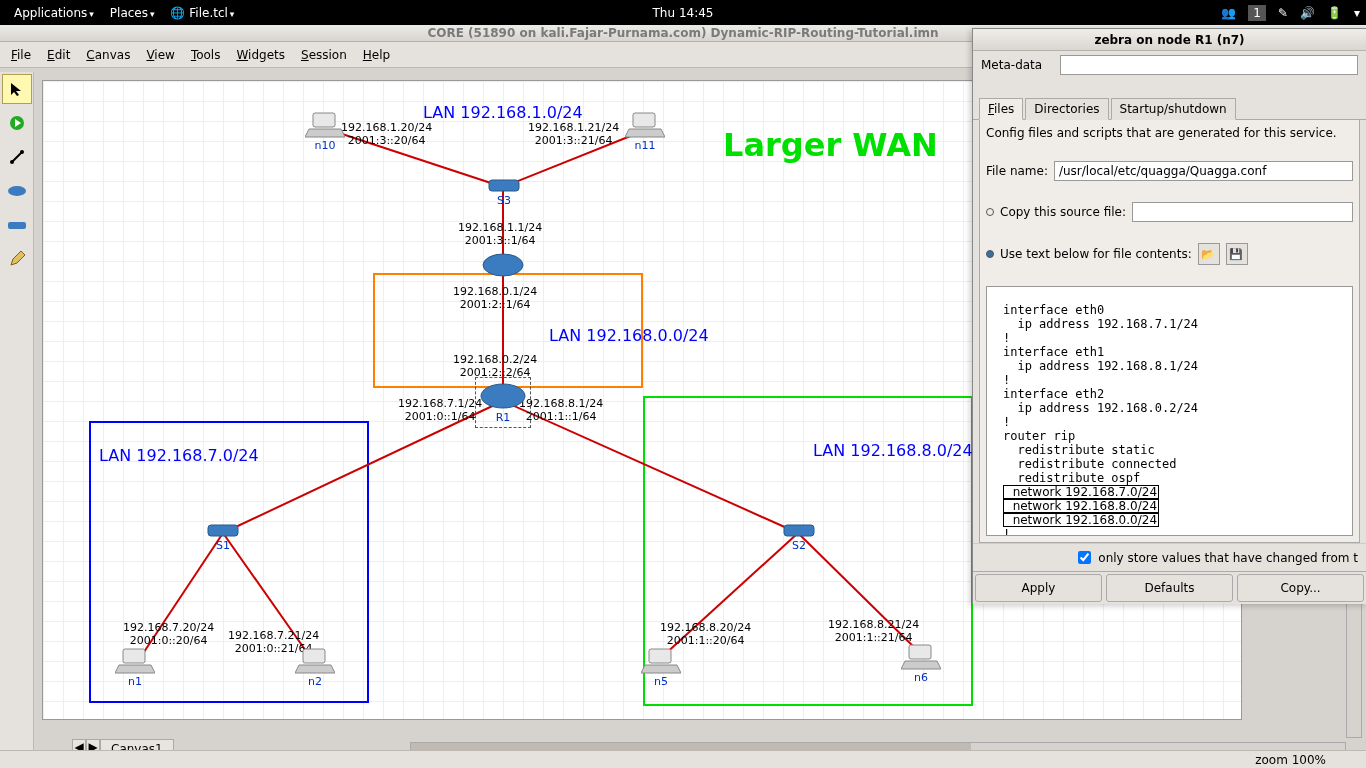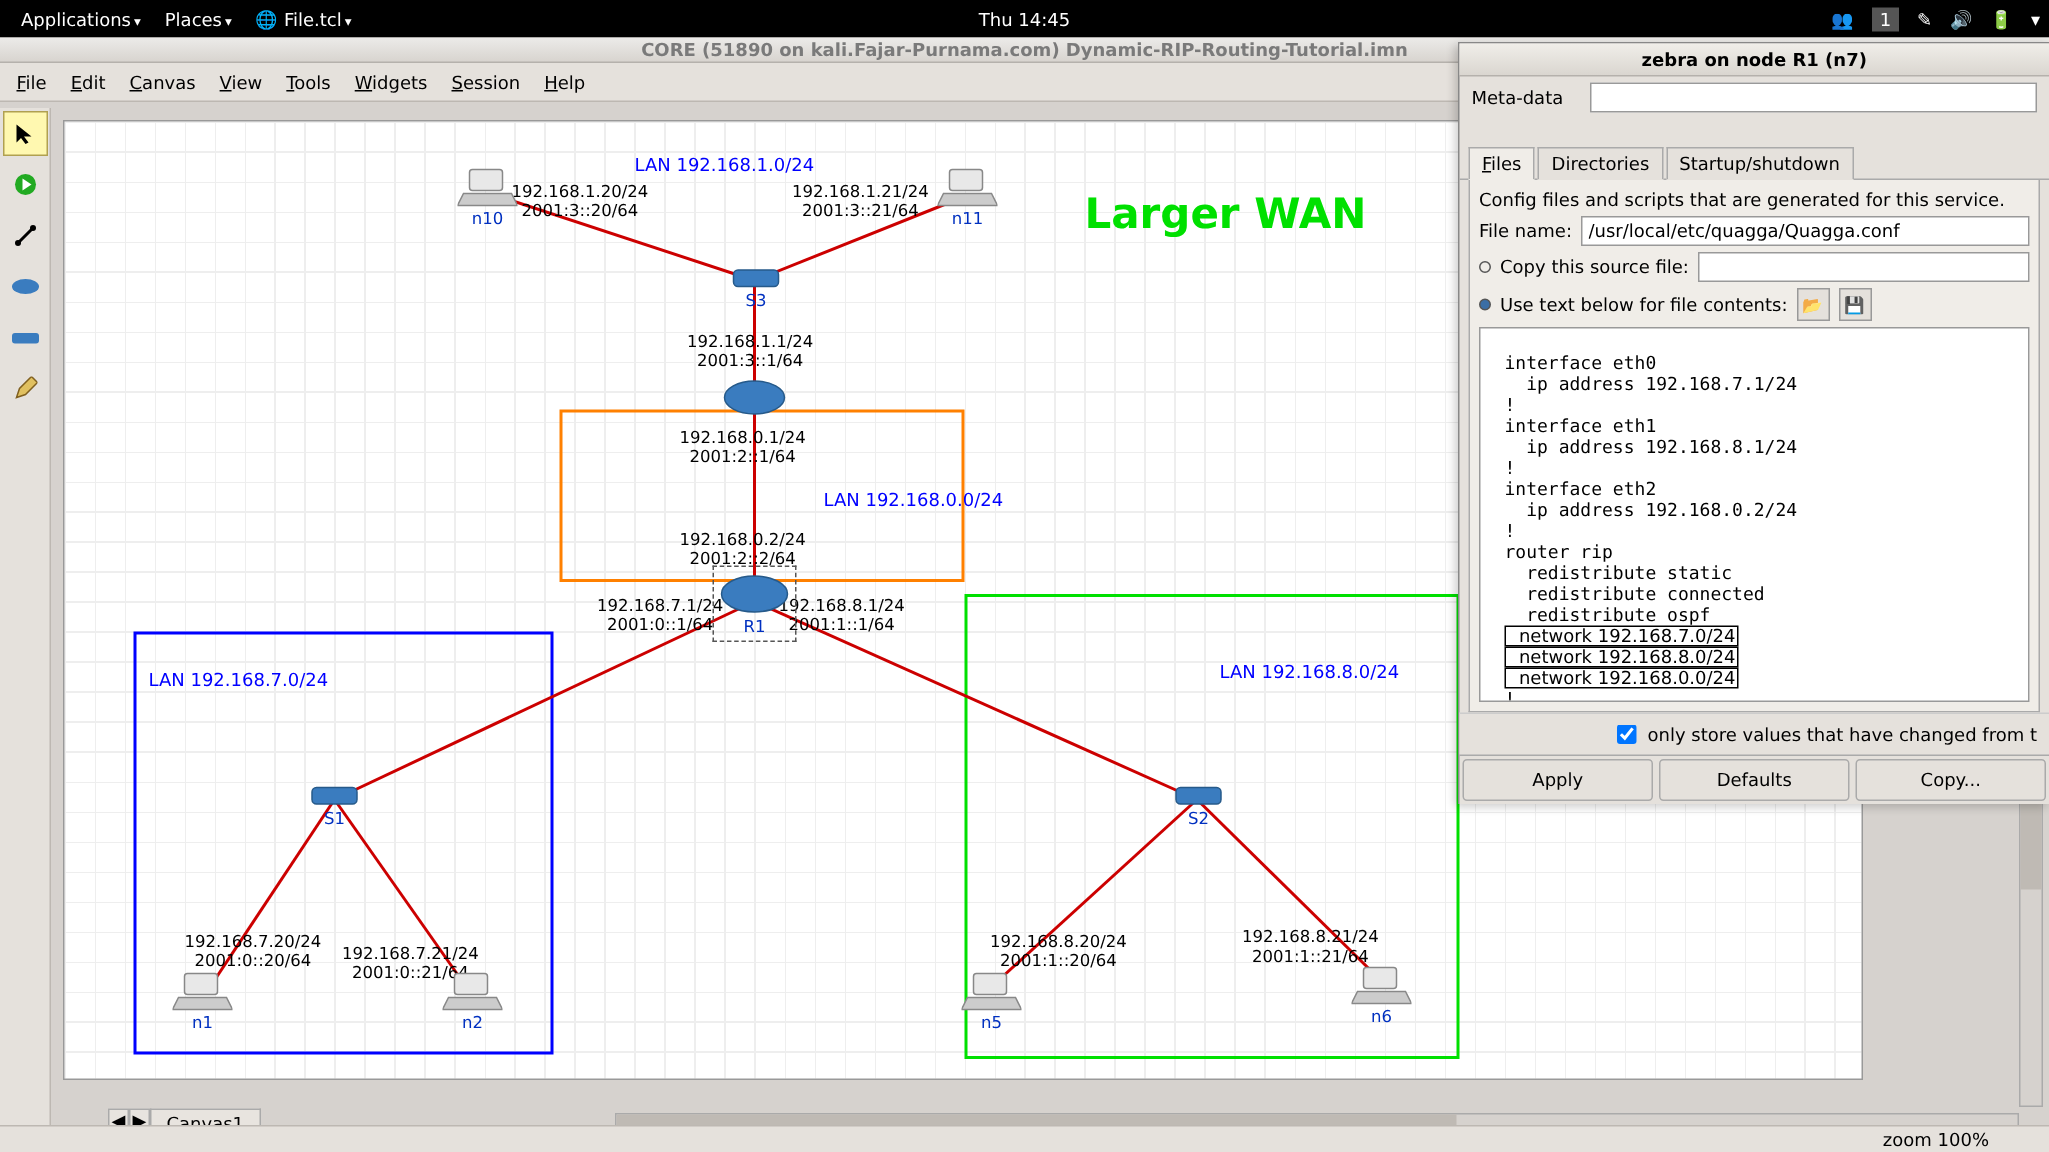--- a/index.html
+++ b/index.html
@@ -19,39 +19,39 @@
 .tools .tb{width:30px;height:30px;margin:2px;display:flex;align-items:center;justify-content:center;border:1px solid transparent}
 .tools .tb.sel{background:#fff8b0;border:1px solid #b0a050}
 .canvaswrap{flex:1;position:relative;background:#d6d2ce;overflow:hidden}
 .canvas{position:absolute;left:8px;top:8px;width:1200px;height:640px;background:#fff;
  background-image:repeating-linear-gradient(#eee 0 1px,transparent 1px 20px),repeating-linear-gradient(90deg,#eee 0 1px,transparent 1px 20px);
  border:1px solid #999}
 svg.links{position:absolute;left:0;top:0;width:100%;height:100%;pointer-events:none}
 .node{position:absolute;text-align:center;font-size:11px}
 .lbl{color:#0030c0;font-size:11px}
 .iplbl{position:absolute;font-size:11px;color:#000;white-space:pre;text-align:center}
-.lanlbl{position:absolute;color:#0000ff;font-size:12px}
-.wanlbl{position:absolute;color:#00e000;font-size:28px;font-weight:bold}
+.lanlbl{position:absolute;color:#0000ff;font-size:16px}
+.wanlbl{position:absolute;color:#00e000;font-size:32px;font-weight:bold}
 .rectbox{position:absolute;border:2px solid}
 .tabs{position:absolute;left:38px;bottom:10px;display:flex}
 .tabs .tab{background:#e8e4df;border:1px solid #aaa;border-bottom:none;padding:2px 10px;margin-right:-1px}
 .hscroll{position:absolute;left:376px;right:20px;bottom:10px;height:16px;background:#d6d2ce;border:1px solid #aaa}
 .hscroll .thumb{position:absolute;left:0;width:60%;top:0;bottom:0;background:#bfbab4}
 .status{position:absolute;left:0;right:0;bottom:0;height:18px;background:#e5e1dc;border-top:1px solid #bdb8b2;display:flex;justify-content:flex-end;align-items:center;padding:0 40px;font-size:11px}
 
 .dialog{position:absolute;top:28px;right:0;width:394px;background:#e5e1dc;border-left:1px solid #888;border-top:1px solid #888;box-shadow:-2px 2px 6px rgba(0,0,0,.2)}
 .dialog .dtitle{height:22px;display:flex;align-items:center;justify-content:center;font-weight:bold;background:linear-gradient(#f0eee9,#dad6d0);border-bottom:1px solid #b5b1ac}
 .dialog .dsvc{text-align:center;padding:4px 0}
 .dialog .row{display:flex;align-items:center;padding:4px 8px;gap:18px}
 .dialog input[type=text]{flex:1;border:1px solid #999;background:#fff;padding:2px 4px;height:20px}
 .dialog .tabset{display:flex;padding:0 6px;gap:2px;border-bottom:1px solid #aaa;margin-top:18px}
 .dialog .tabset .dt{background:#e5e1dc;border:1px solid #aaa;border-bottom:1px solid #e5e1dc;padding:3px 8px;position:relative;top:1px}
 .dialog .tabset .dt.active{background:#f0ede8;border-bottom:1px solid #f0ede8}
 .dialog .panel{background:#f0ede8;margin:0 6px;border:1px solid #aaa;border-top:none;padding:6px}
-.dialog .subrow{display:flex;align-items:center;gap:6px;margin:4px 0}
+.dialog .subrow{display:flex;align-items:center;gap:6px;margin:21px 0}
 .dialog .iconbtn{width:22px;height:22px;background:#e5e1dc;border:1px solid #999;display:flex;align-items:center;justify-content:center;font-size:11px}
 .codebox{background:#fff;border:1px solid #999;font-family:monospace;font-size:12px;white-space:pre;padding:16px;height:250px;overflow:hidden;line-height:14px}
 .codebox .hl{outline:1px solid;outline-offset:-1px;display:inline-block;padding:0 2px}
 .h-blue{outline-color:#1040ff}
 .h-green{outline-color:#00c000}
 .h-orange{outline-color:#ff8000}
 .dialog .chk{display:flex;align-items:center;gap:4px;justify-content:flex-end;padding:4px 8px;border-top:1px solid #ccc;background:#e5e1dc}
 .dialog .btns{display:flex;border-top:1px solid #aaa}
 .dialog .btns button{flex:1;padding:6px 0;background:#e5e1dc;border:1px solid #aaa;margin:2px;border-radius:3px}
 .radio-dot{width:8px;height:8px;border-radius:50%;border:1px solid #555;display:inline-block}

